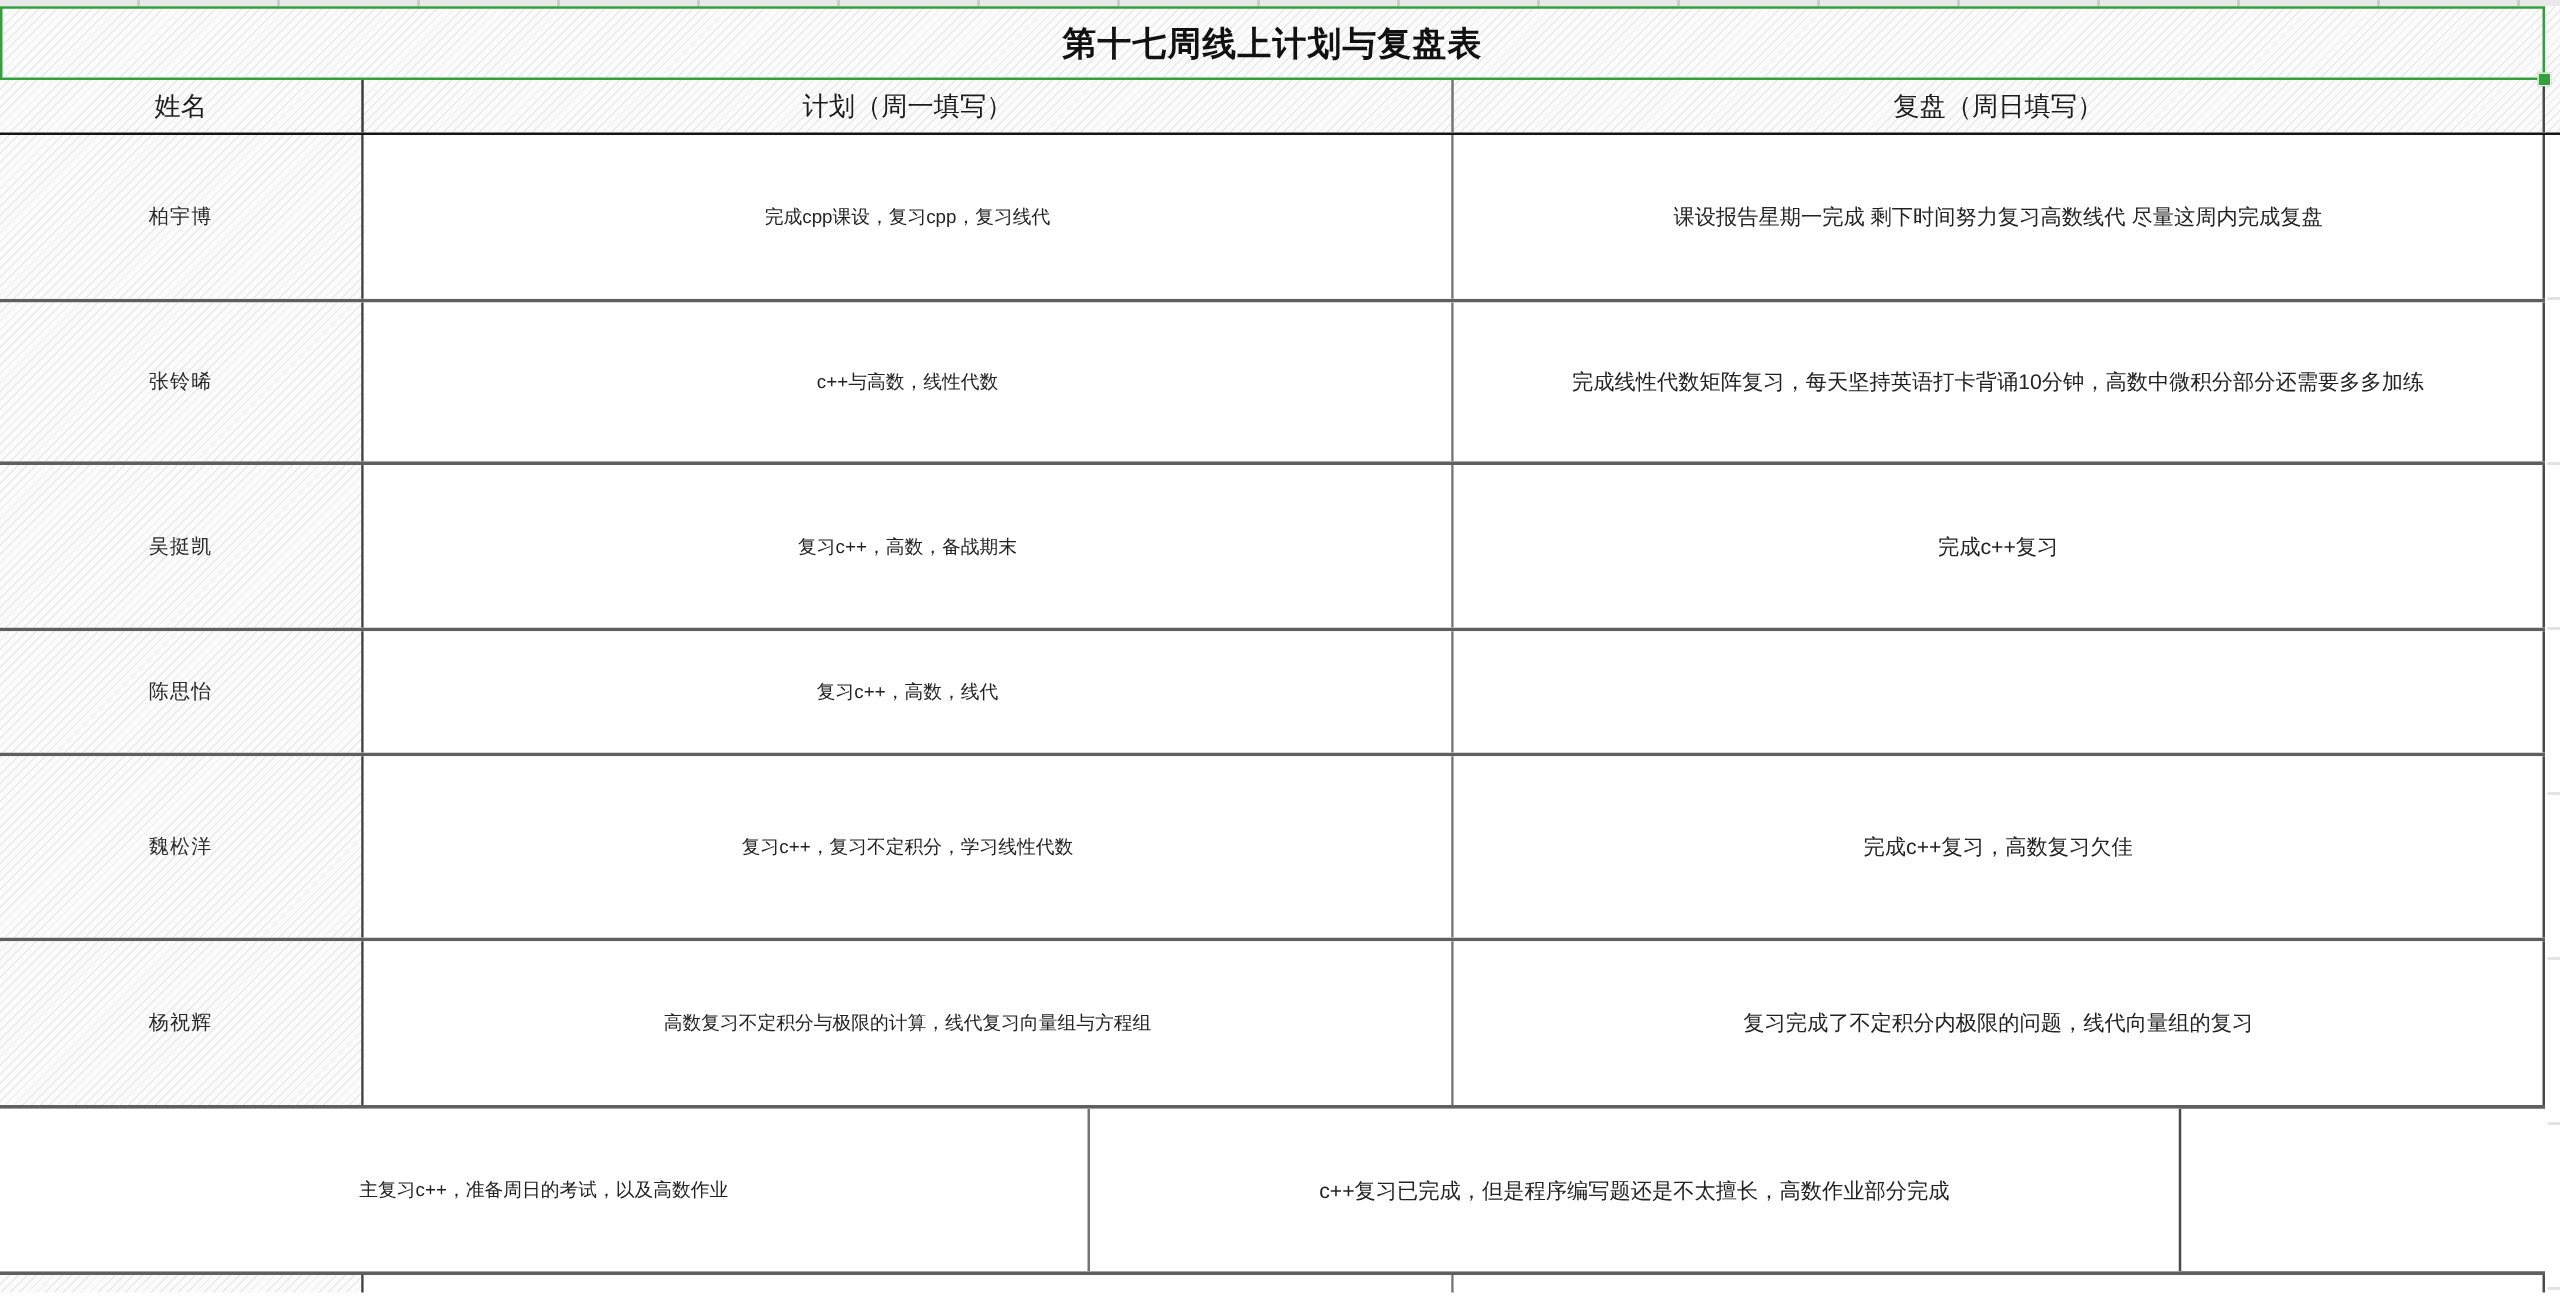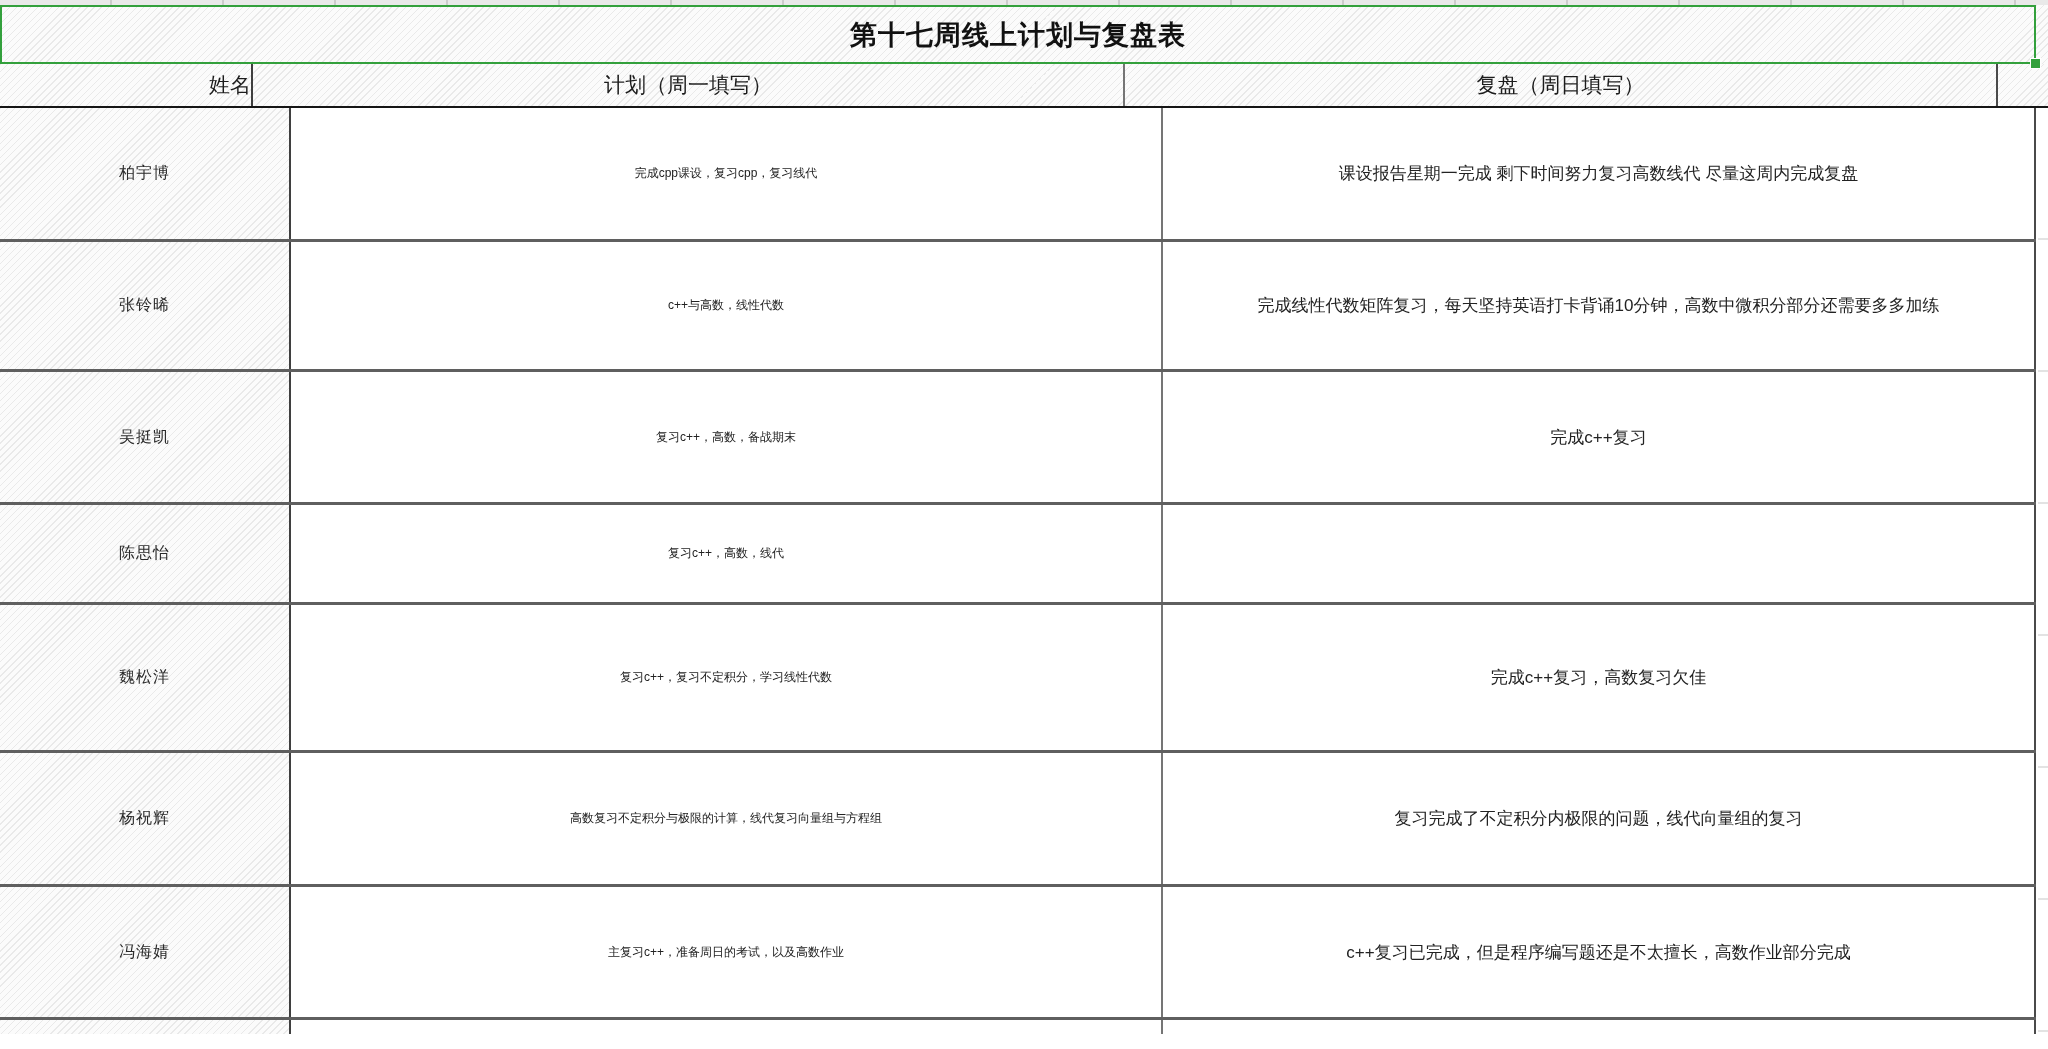--- a/index.html
+++ b/index.html
@@ -37,37 +37,37 @@
 
   
   .header-row {
     position:absolute; top:64px; left:0; width:2048px; height:44px;
     display:flex; border-bottom:2px solid #161616;
   }
   .header-cell {
     display:flex; align-items:center; justify-content:center;
     font-size:21px; color:#1c1c1c; height:100%;
   }
-  .hc-name   { width:253px; border-right:2px solid #3f3f3f;justify-content:flex-end; }
+  .hc-name   { width:291px; border-right:2px solid #3f3f3f; }
   .hc-plan   { width:872px; border-right:2px solid #757575; }
   .hc-review { width:873px; border-right:2px solid #4a4a4a; }
   .hc-sliver { width:10px; }
 
   
   .grid { position:absolute; top:108px; left:0; width:2036px; }
   .row { display:flex; border-bottom:3px solid #5f5f5f; }
   .row:last-child { border-bottom:none; }
   .cell { display:flex; align-items:center; justify-content:center; overflow:hidden; }
   .c-name {
     width:291px; border-right:2px solid #3f3f3f;
     font-size:16px; color:#2a2a2a; letter-spacing:1px;
   }
   .c-plan {
     width:872px; border-right:2px solid #757575;
-    font-size:12px; color:#222; background:#ffffff; padding:0 20px; text-align:center;
+    font-size:15px; color:#222; background:#ffffff; padding:0 20px; text-align:center;
   }
   .c-review {
     width:873px; border-right:2px solid #4a4a4a;
     font-size:17px; color:#222; background:#ffffff; padding:0 20px; text-align:center;
   }
   .r0 { height:134px; } .r1 { height:130px; } .r2 { height:133px; }
   .r3 { height:100px; } .r4 { height:148px; } .r5 { height:134px; }
   .r6 { height:133px; } .r7 { height:14px; border-bottom:none; }
 
   
@@ -136,21 +136,20 @@
       <div class="cell c-review">完成c++复习，高数复习欠佳</div>
     </div>
 
     <div class="row r5">
       <div class="cell c-name hatch">杨祝辉</div>
       <div class="cell c-plan">高数复习不定积分与极限的计算，线代复习向量组与方程组</div>
       <div class="cell c-review">复习完成了不定积分内极限的问题，线代向量组的复习</div>
     </div>
 
     <div class="row r6">
-      <div class="cell c-name hatch">冯海婧</div>
       <div class="cell c-plan">主复习c++，准备周日的考试，以及高数作业</div>
       <div class="cell c-review">c++复习已完成，但是程序编写题还是不太擅长，高数作业部分完成</div>
     </div>
 
     <div class="row r7">
       <div class="cell c-name hatch"></div>
       <div class="cell c-plan"></div>
       <div class="cell c-review"></div>
     </div>
 

